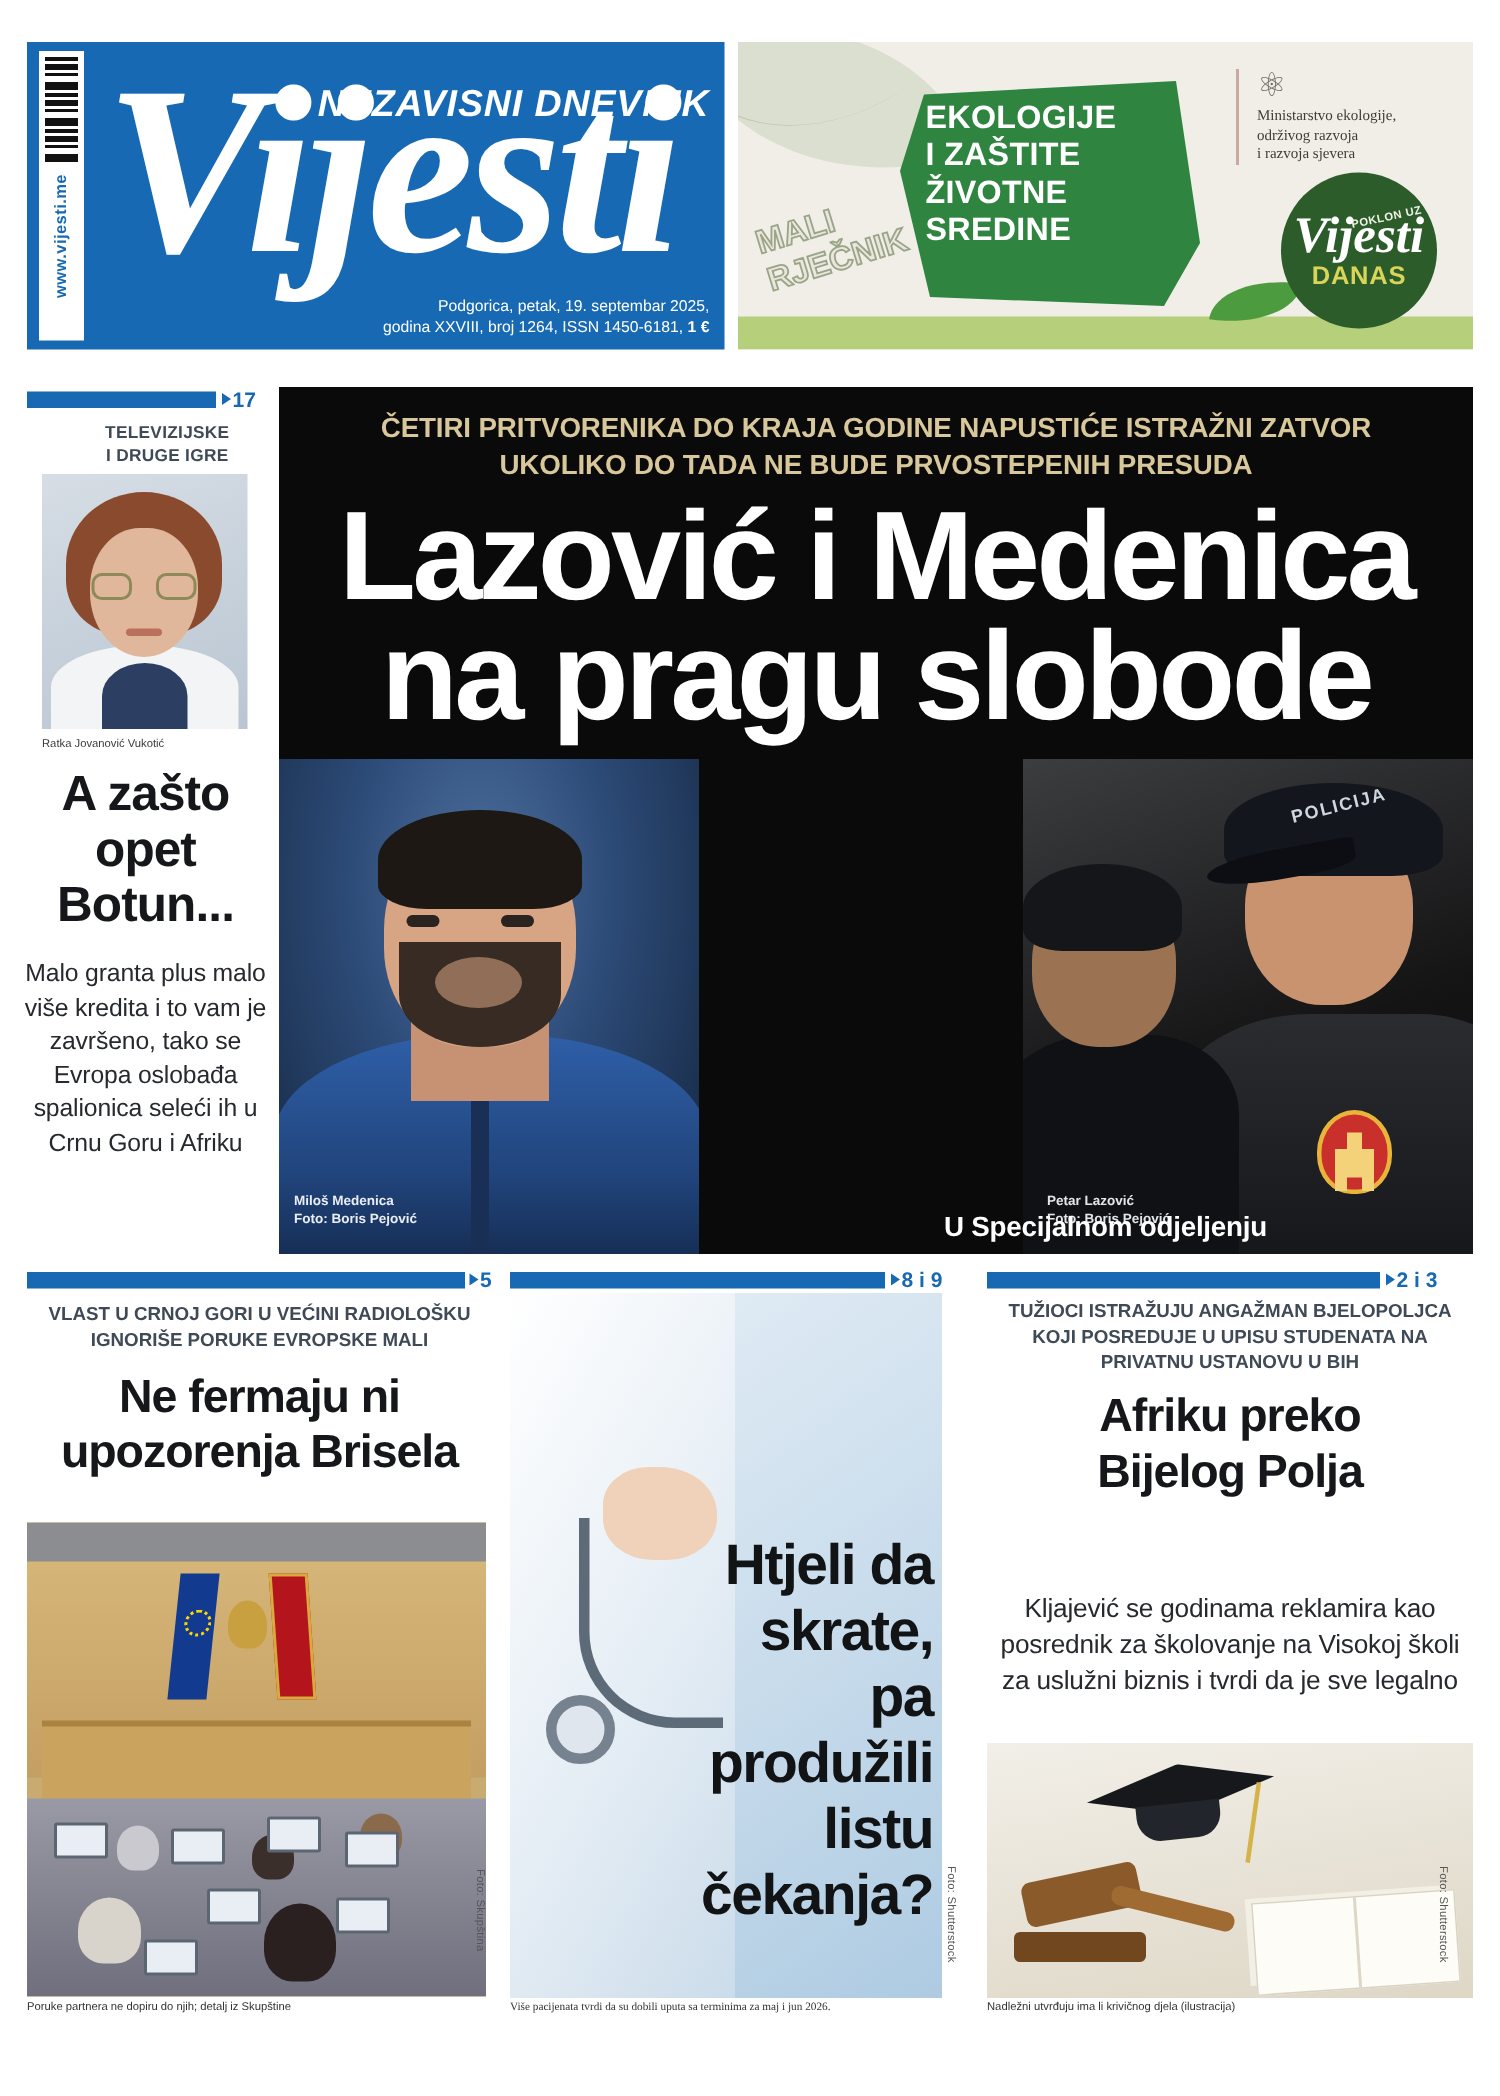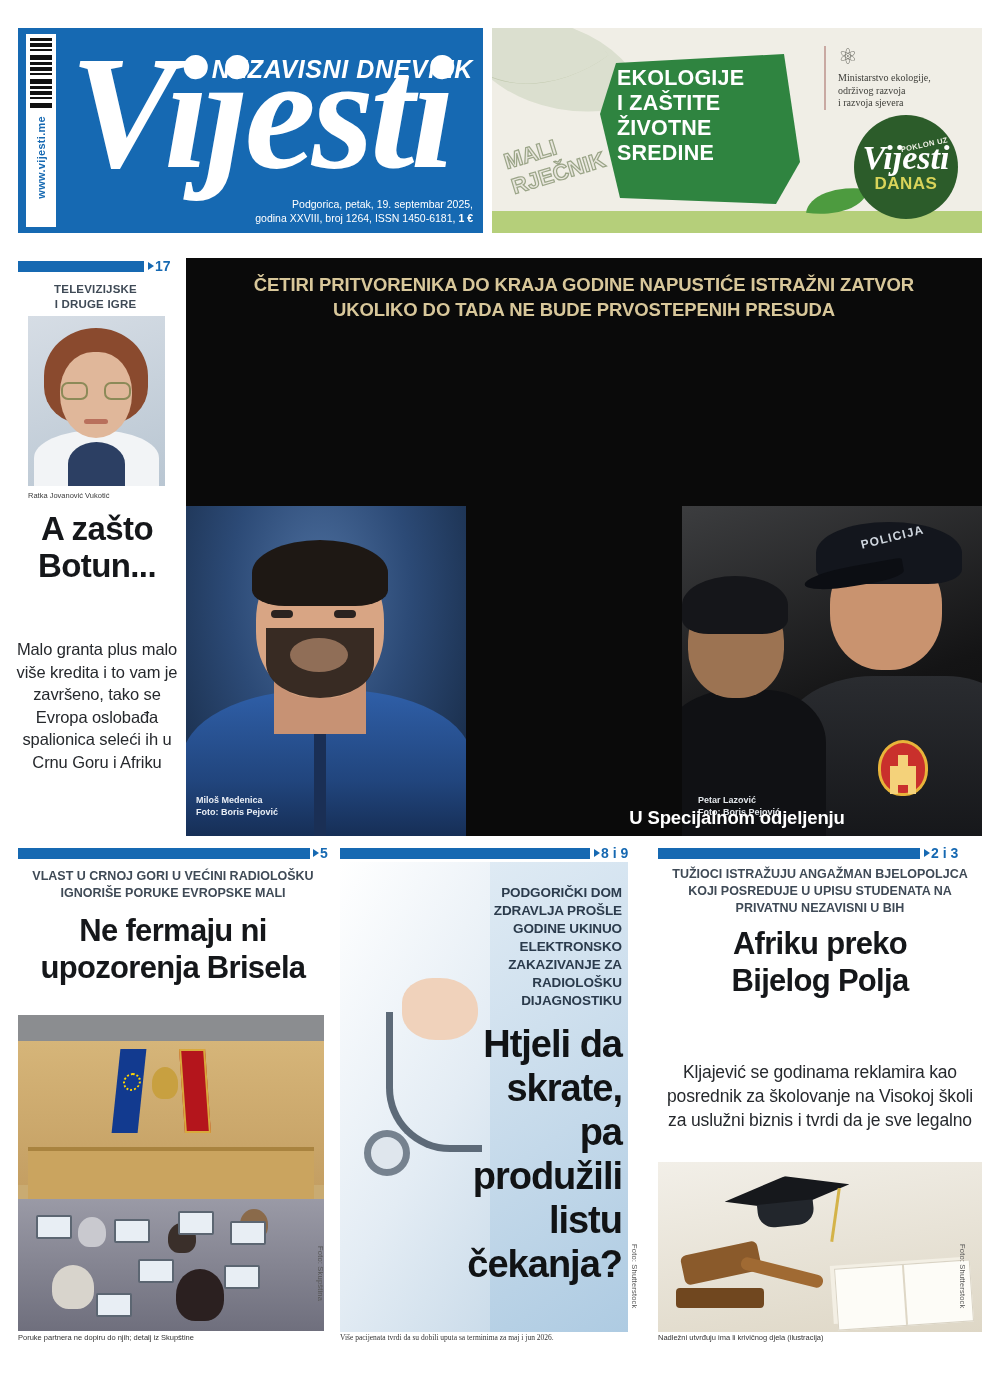--- a/index.html
+++ b/index.html
@@ -122,21 +122,21 @@
     line-height: 13px;
   }
   .pageref .tri {
     display: inline-block; width: 0; height: 0; margin-right: 1px;
     border-left: 6px solid #1669b2; border-top: 4px solid transparent;
     border-bottom: 4px solid transparent; vertical-align: 1px;
   }
 
   
   .tv-kicker {
-    position: absolute; left: 18px; top: 282px; width: 155px; text-align: center;
+    position: absolute; left: 34px; top: 282px; width: 155px; text-align: center;
     font-size: 11.5px; font-weight: bold; color: #3f4a56; line-height: 15px;
     letter-spacing: .2px;
   }
   .tv-photo {
     position: absolute; left: 28px; top: 316px; width: 137px; height: 170px;
     background: linear-gradient(160deg,#d6dde5 0%,#b9c6d2 100%); overflow: hidden;
   }
   .tv-photo .hair {
     position: absolute; left: 16px; top: 12px; width: 104px; height: 96px;
     background: #8a4a2e; border-radius: 52% 52% 40% 40%;
@@ -521,28 +521,33 @@
       <div class="face"></div>
     <div class="glasses">
         <i></i>
         <i></i>
       </div>
     <div class="mouth"></div>
   </div>
   <div class="tv-cap">Ratka Jovanović Vukotić</div>
   <div class="tv-head">
     <div>A zašto</div>
+    <div>opet</div>
     <div>Botun...</div>
   </div>
   <div class="tv-body">Malo granta plus malo više kredita i to vam je završeno, tako se Evropa oslobađa spalionica seleći ih u Crnu Goru i Afriku</div>
 
   <div class="main">
     <div class="kicker">
       <div>ČETIRI PRITVORENIKA DO KRAJA GODINE NAPUSTIĆE ISTRAŽNI ZATVOR</div>
       <div>UKOLIKO DO TADA NE BUDE PRVOSTEPENIH PRESUDA</div>
+    </div>
+    <div class="headline">
+      <span>Lazović i Medenica</span>
+      <span>na pragu slobode</span>
     </div>
 
     <div class="ph-left">
       <div class="jacket"></div>
         <div class="zip"></div>
       <div class="neck"></div>
         <div class="head"></div>
       <div class="beard"></div>
         <div class="chinlight"></div>
       <div class="hairT"></div>
@@ -615,40 +620,39 @@
   <div class="rule" style="left:340px; top:848px; width:250px;"></div>
   <div class="pageref" style="left:594px; top:847px;">
     <span class="tri"></span><span>8 i 9</span>
   </div>
   <div class="mid-photo">
     <div class="coat"></div>
     <div class="stetho-tube"></div>
     <div class="stetho-bell"></div>
     <div class="hand"></div>
   </div>
-  <div class="mid-kicker">PODGORIČKI DOM ZDRAVLJA PROŠLE GODINE UKINUO ELEKTRONSKO ZAKAZIVANJE ZA RADIOLOŠKU DIJAGNOSTIKU</div>
   <div class="mid-head">
     <div>Htjeli da</div>
     <div>skrate,</div>
     <div>pa</div>
     <div>produžili</div>
     <div>listu</div>
     <div>čekanja?</div>
   </div>
   <div class="credit-v" style="left:630px; top:1244px;">Foto: Shutterstock</div>
   <div class="cap-mid">Više pacijenata tvrdi da su dobili uputa sa terminima za maj i jun 2026.</div>
 
   <div class="rule" style="left:658px; top:848px; width:262px;"></div>
   <div class="pageref" style="left:924px; top:847px;">
     <span class="tri"></span><span>2 i 3</span>
   </div>
   <div class="br-kicker">
     <div>TUŽIOCI ISTRAŽUJU ANGAŽMAN BJELOPOLJCA</div>
     <div>KOJI POSREDUJE U UPISU STUDENATA NA</div>
-    <div>PRIVATNU NEZAVISNI U BIH</div>
+    <div>PRIVATNU USTANOVU U BIH</div>
   </div>
   <div class="br-head">
     <div>Afriku preko</div>
     <div>Bijelog Polja</div>
   </div>
   <div class="br-body">Kljajević se godinama reklamira kao posrednik za školovanje na Visokoj školi za uslužni biznis i tvrdi da je sve legalno</div>
   <div class="grad-photo">
     <div class="book"></div>
     <div class="block"></div>
     <div class="gavel-head"></div>

